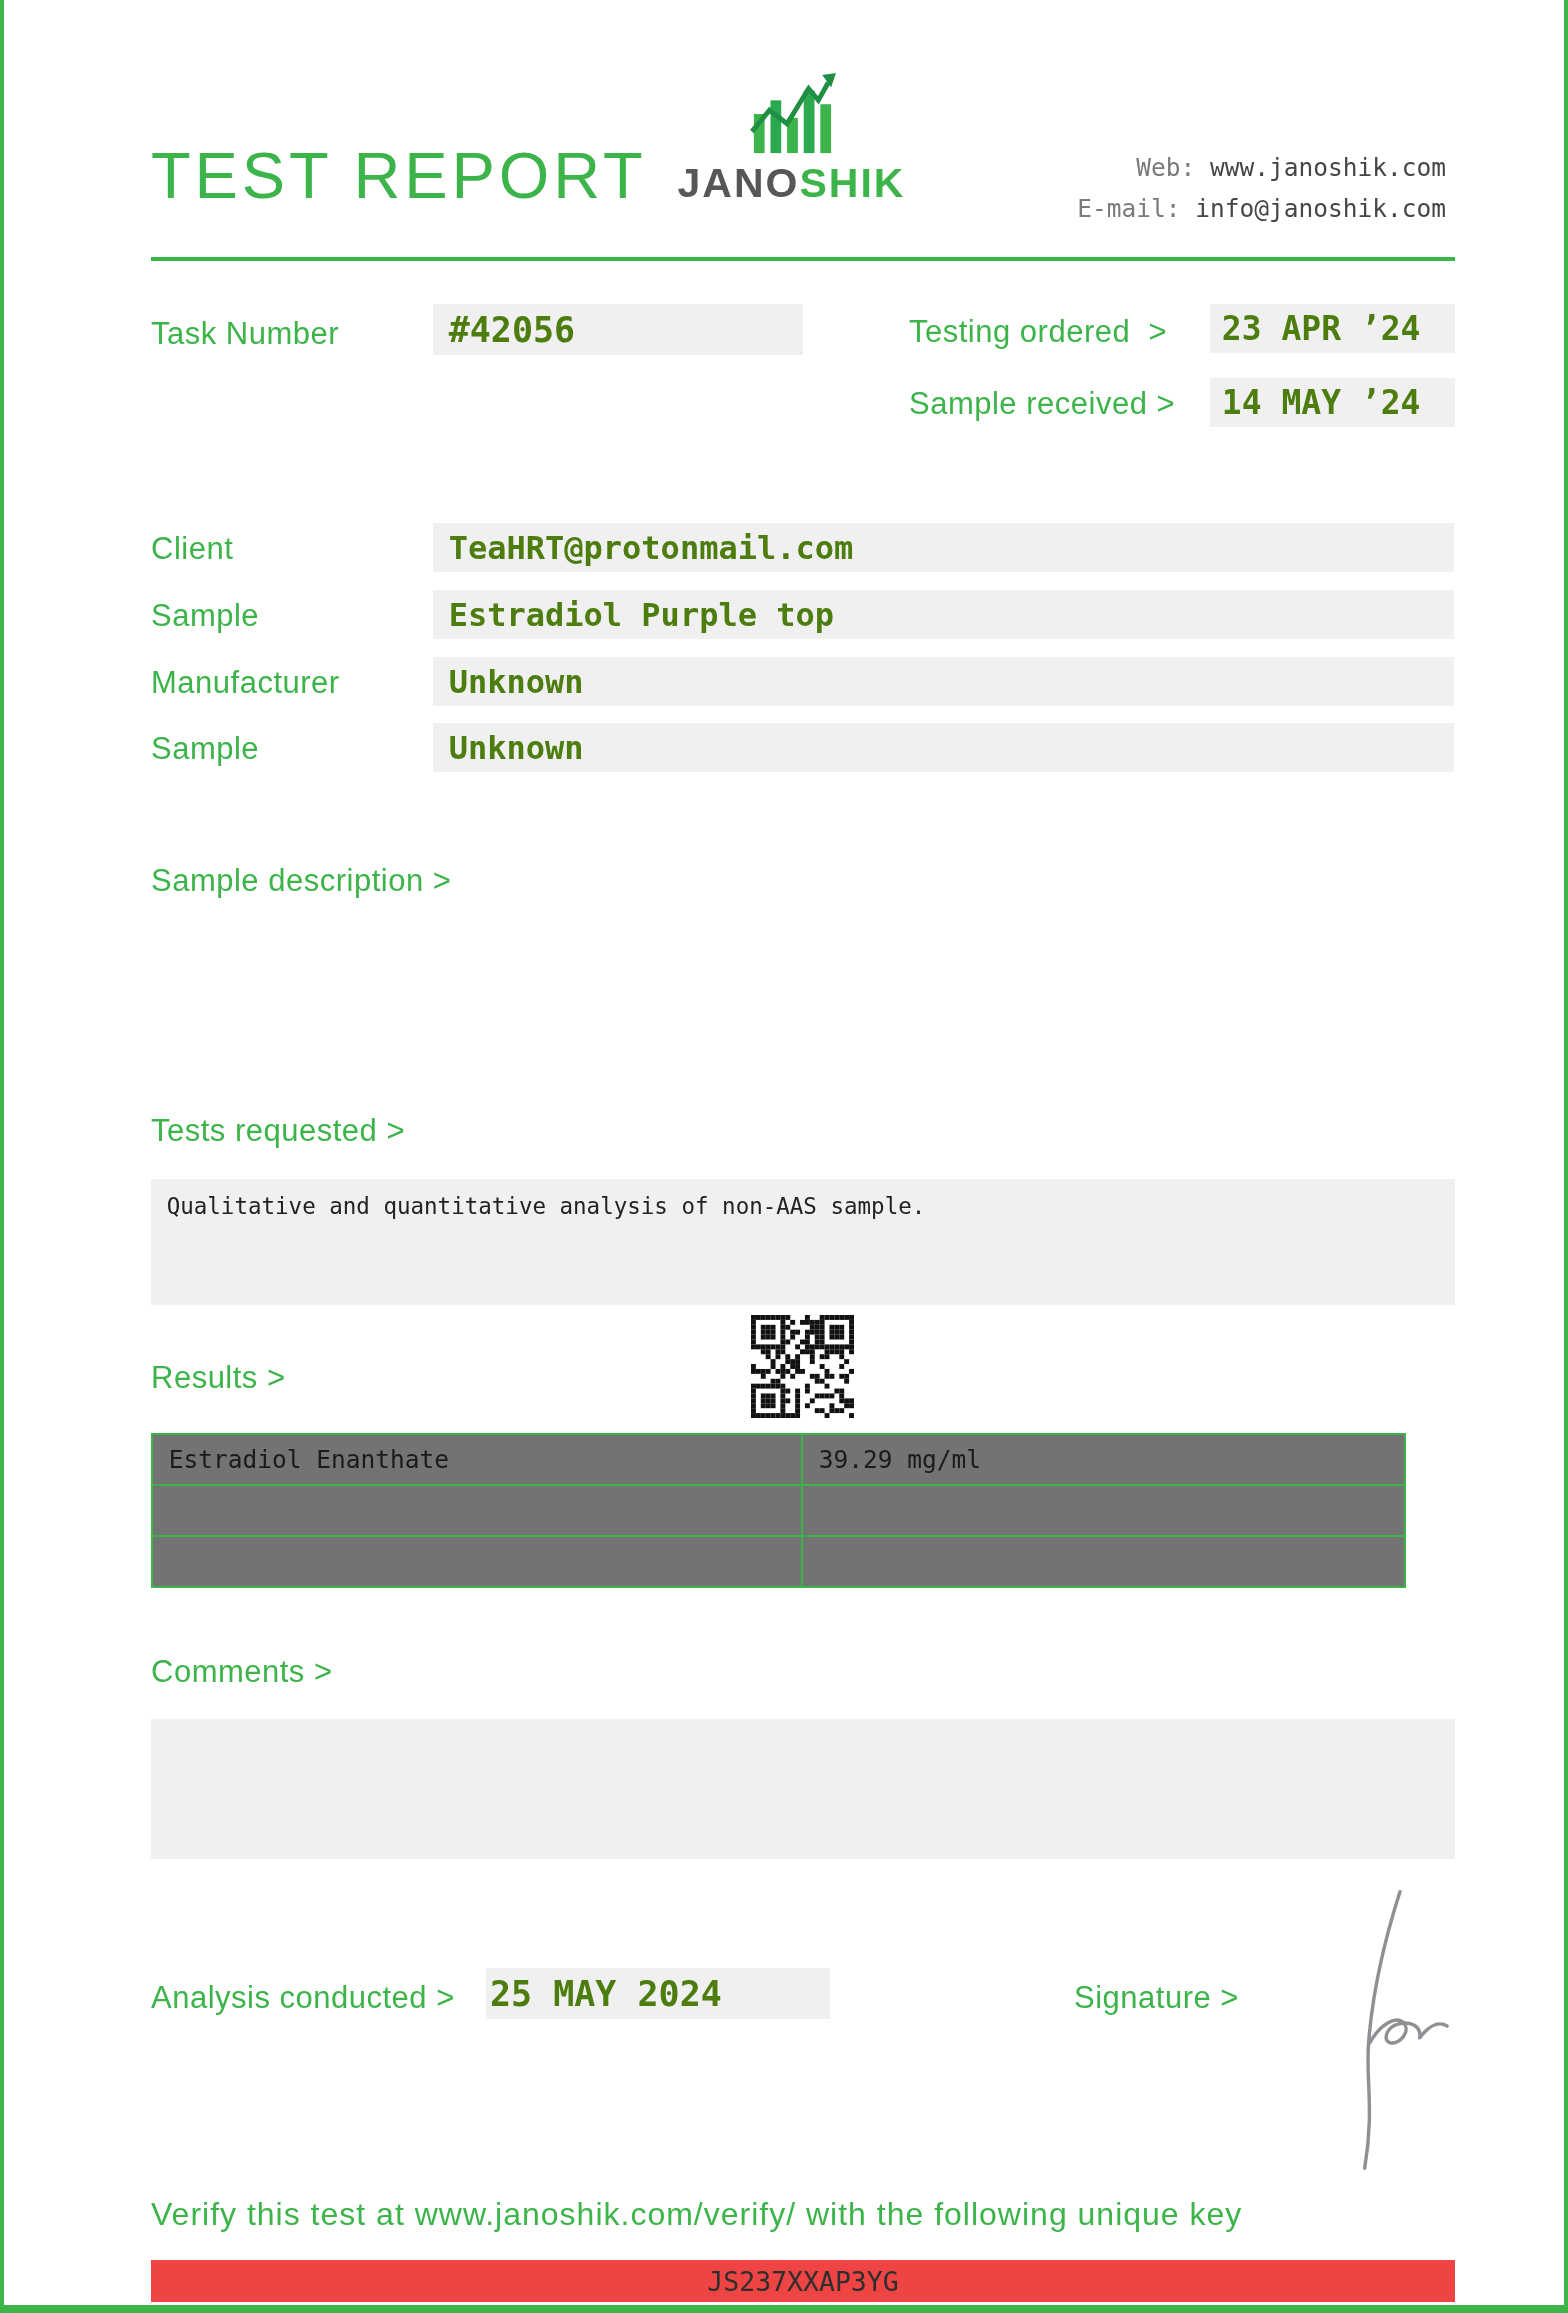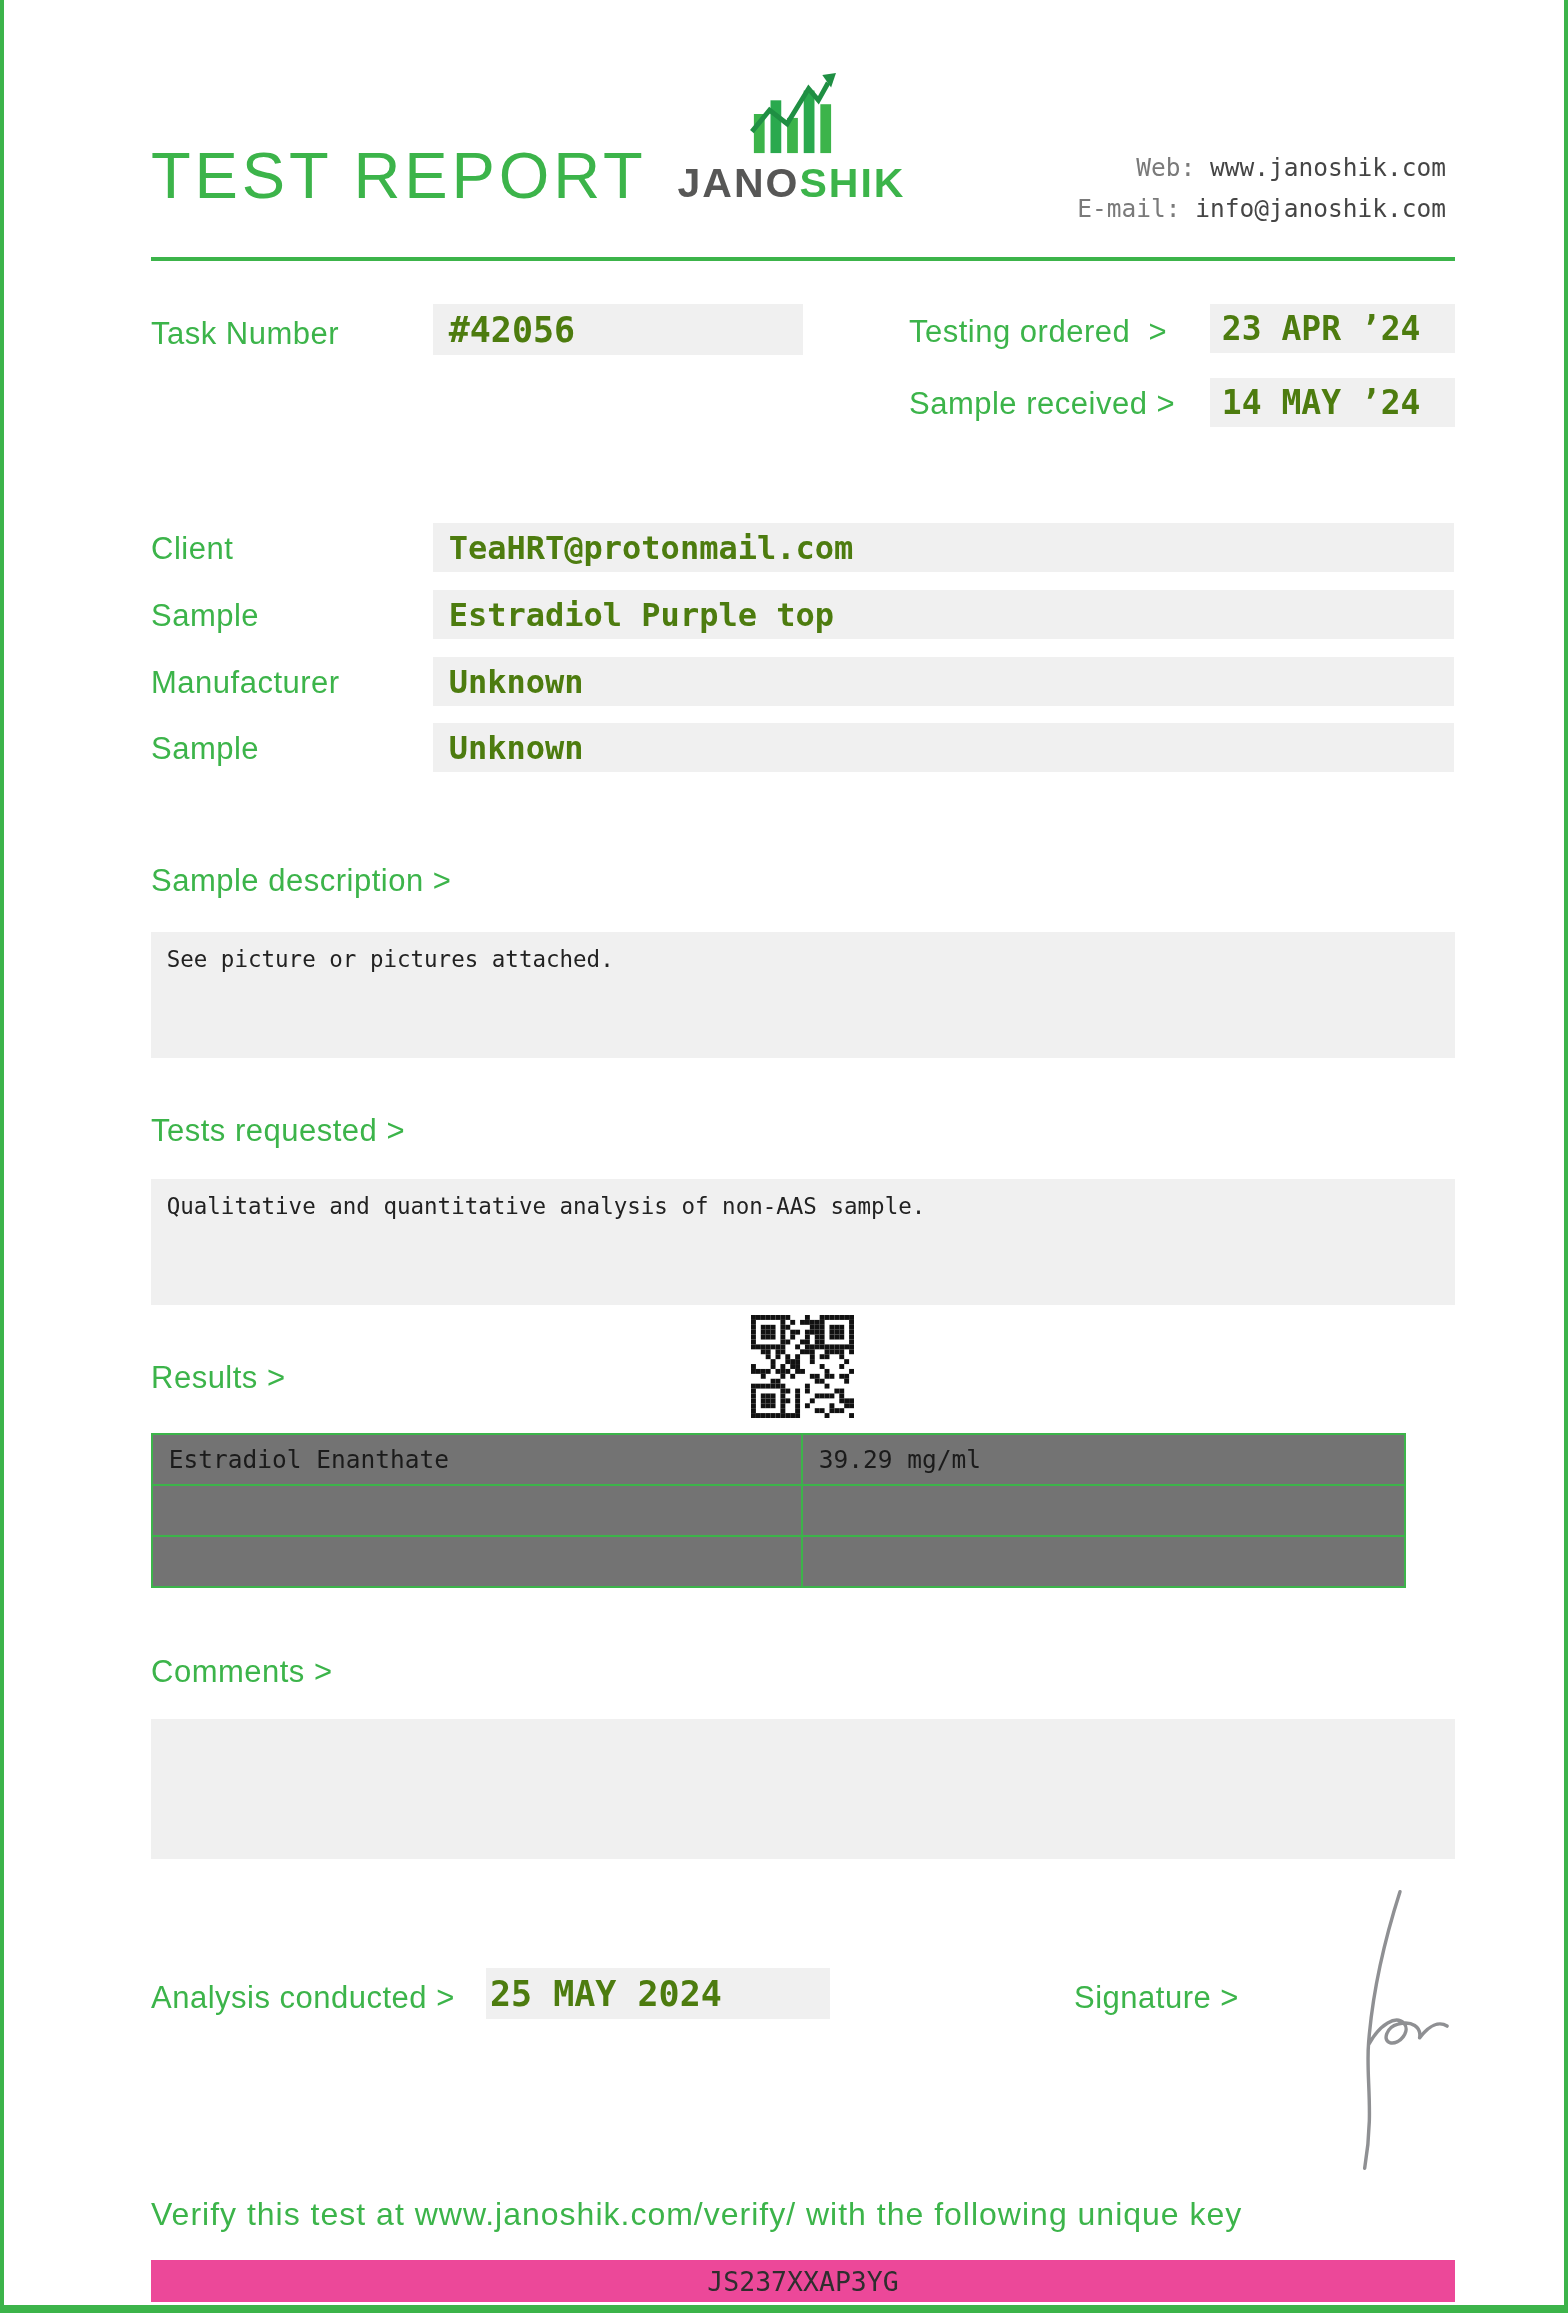--- a/index.html
+++ b/index.html
@@ -43,21 +43,21 @@
   .rt-row{display:flex;height:49px;border-top:2px solid #3cb44a;}
   .rt-row:first-child{border-top:none;}
   .rt-cell{display:flex;align-items:center;padding-left:15.7px;font-family:"DejaVu Sans Mono",monospace;font-size:24.5px;color:#1b1b1b;box-sizing:border-box;}
   .rt-cell.a{width:650px;border-right:2px solid #3cb44a;}
   .rt-cell.b{flex:1;}
   .analysis-label{left:147px;top:1980px;}
   .analysis-box{left:482px;top:1968px;width:344px;height:51px;font-size:35px;padding-left:4px;}
   .signature-label{left:1070px;top:1980px;}
   .sig{position:absolute;left:1286px;top:1878px;line-height:0;}
   .verify{position:absolute;left:147px;top:2196px;width:1309px;font-size:32px;letter-spacing:1px;color:#3cb44a;white-space:nowrap;}
-  .key-box{position:absolute;left:147px;top:2260px;width:1304px;height:42px;background:#ec4899;display:flex;align-items:center;justify-content:center;
+  .key-box{position:absolute;left:147px;top:2260px;width:1304px;height:42px;background:#ef4444;display:flex;align-items:center;justify-content:center;
     font-family:"DejaVu Sans Mono",monospace;font-size:26.5px;color:#2e2e2e;}
 </style>
 </head>
 <body>
 
 <div class="page">
 
   <h1 class="title">TEST REPORT</h1>
 
   <div class="logo">
@@ -95,21 +95,20 @@
   <div class="label drow-label lr1">Sample</div>
   <div class="vb drow-box br1">Estradiol Purple top</div>
 
   <div class="label drow-label lr2">Manufacturer</div>
   <div class="vb drow-box br2">Unknown</div>
 
   <div class="label drow-label lr3">Sample</div>
   <div class="vb drow-box br3">Unknown</div>
 
   <div class="label sl-desc">Sample description &gt;</div>
-  <div class="content-box desc-box">See picture or pictures attached.</div>
 
   <div class="label sl-tests">Tests requested &gt;</div>
   <div class="content-box tests-box">Qualitative and quantitative analysis of non-AAS sample.</div>
 
   <div class="label sl-results">Results &gt;</div>
   <div class="qr"><svg xmlns="http://www.w3.org/2000/svg" width="103" height="103" fill="#111111" viewBox="0 0 105 105">
         <rect width="105" height="105" fill="#ffffff"></rect>
         <g fill="#111111">
           <rect x="0" y="0" width="5" height="5"></rect>
           <rect x="5" y="0" width="5" height="5"></rect>

